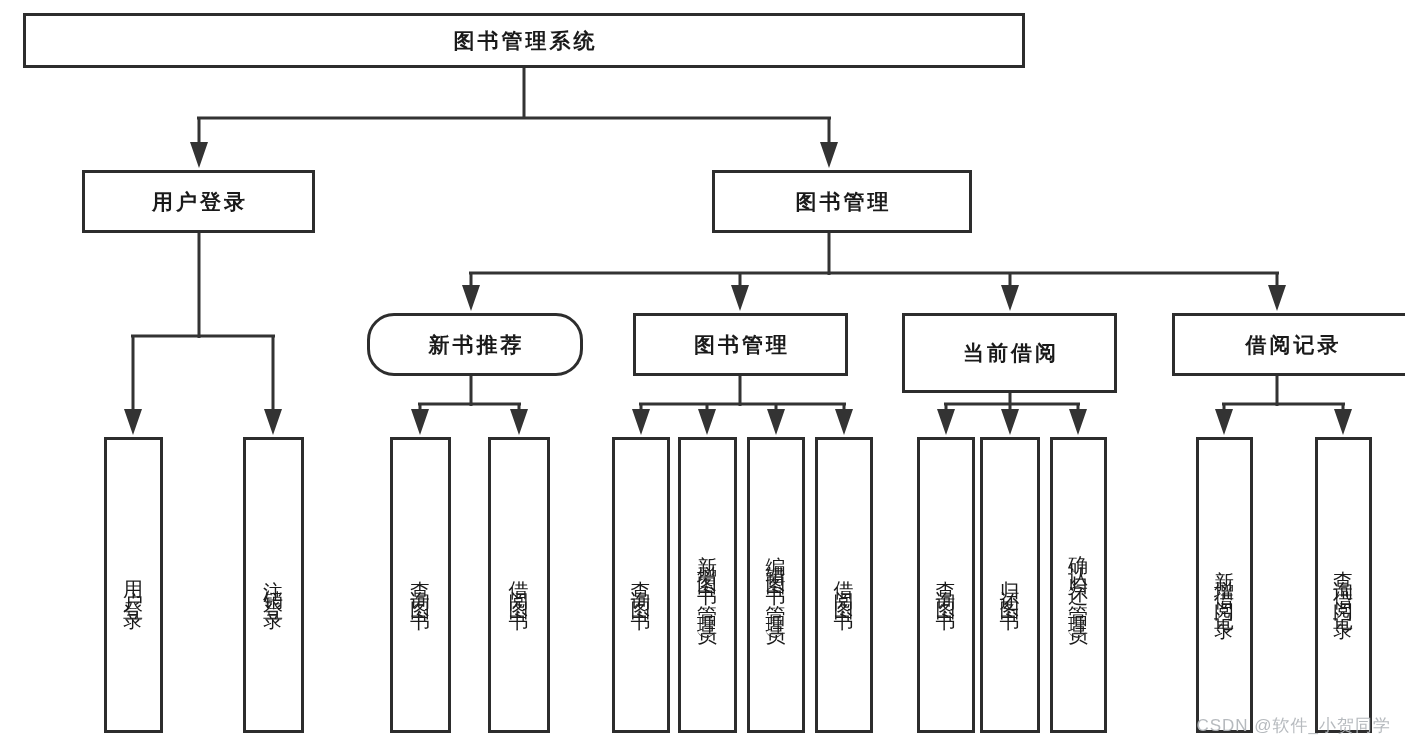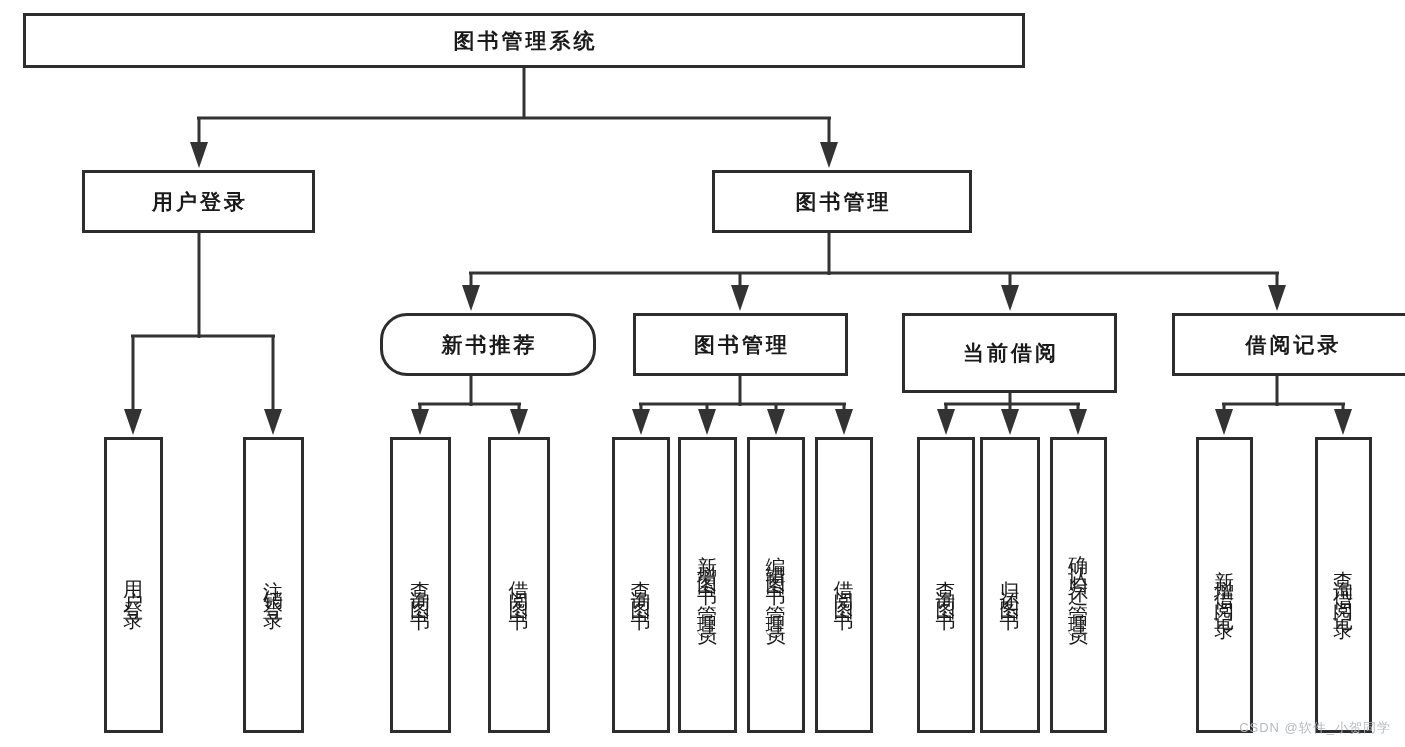--- a/index.html
+++ b/index.html
@@ -27,21 +27,21 @@
     writing-mode:vertical-rl;
     text-orientation:mixed;
     font-size:20px;
     letter-spacing:10px;
     line-height:1;
   }
   .watermark{
     position:absolute;
     z-index:3;
     right:14px;bottom:10px;
-    font-size:13px;
+    font-size:17px;
     color:rgba(178,182,186,0.95);
     letter-spacing:1px;
     white-space:nowrap;
   }
 </style>
 </head>
 <body>
 
 <div class="stage">
 
@@ -74,21 +74,21 @@
       <path class="wire" d="M1277 376 V406 M1222 404 H1345 M1224 404 V415 M1343 404 V415"></path>
       <path class="arrow" d="M1215 409 h18 l-9 26 z M1334 409 h18 l-9 26 z"></path>
     </g>
   </svg>
 
   <div class="box h-label" style="left:23px;top:13px;width:1002px;height:55px;">图书管理系统</div>
 
   <div class="box h-label" style="left:82px;top:170px;width:233px;height:63px;">用户登录</div>
   <div class="box h-label" style="left:712px;top:170px;width:260px;height:63px;">图书管理</div>
 
-  <div class="box h-label" style="left:380px;top:313px;width:216px;height:63px;border-radius:27px;">新书推荐</div>
+  <div class="box h-label" style="left:367px;top:313px;width:216px;height:63px;border-radius:27px;">新书推荐</div>
   <div class="box h-label" style="left:633px;top:313px;width:215px;height:63px;">图书管理</div>
   <div class="box h-label" style="left:902px;top:313px;width:215px;height:80px;">当前借阅</div>
   <div class="box h-label" style="left:1172px;top:313px;width:240px;height:63px;">借阅记录</div>
 
   <div class="box v-box" style="left:104px;top:437px;width:59px;height:296px;">用户登录</div>
   <div class="box v-box" style="left:243px;top:437px;width:61px;height:296px;">注销登录</div>
 
   <div class="box v-box" style="left:390px;top:437px;width:61px;height:296px;">查询图书</div>
   <div class="box v-box" style="left:488px;top:437px;width:62px;height:296px;">借阅图书</div>
 

